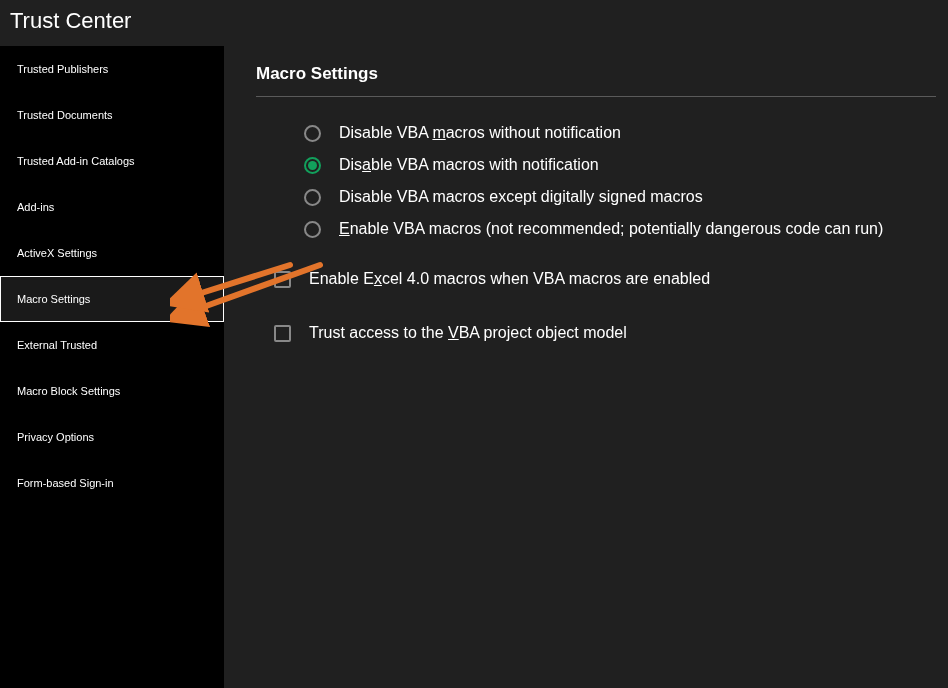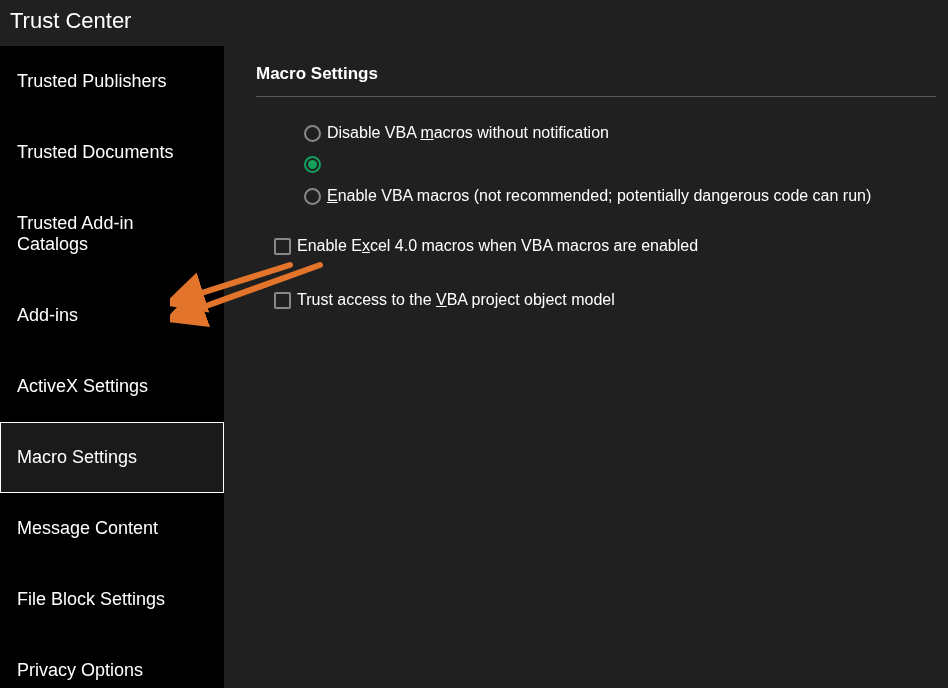--- a/index.html
+++ b/index.html
@@ -21,22 +21,22 @@
     .container {
       display: flex;
       height: calc(100% - 40px);
     }
     .sidebar {
       width: 224px;
       background: #000000;
       padding: 0;
     }
     .sidebar-item {
-      padding: 24px 16px;
-      font-size: 18px;
+      padding: 16px 16px;
+      font-size: 11px;
       color: #ffffff;
       cursor: default;
       border: 1px solid transparent;
     }
     .sidebar-item.selected {
       border: 1px solid #ffffff;
       background: #1a1a1a;
     }
     .main {
       flex: 1;
@@ -49,21 +49,21 @@
       padding-bottom: 12px;
       border-bottom: 1px solid #5a5a5a;
       margin-bottom: 20px;
     }
     .radio-group {
       margin-left: 48px;
     }
     .radio-row, .checkbox-row {
       display: flex;
       align-items: center;
-      gap: 6px;
+      gap: 18px;
       padding: 7px 0;
     }
     .radio {
       width: 17px;
       height: 17px;
       border-radius: 50%;
       flex-shrink: 0;
       position: relative;
     }
     .radio.unchecked {
@@ -115,43 +115,52 @@
 
 <div class="container">
 
   <div class="sidebar">
     <div class="sidebar-item">Trusted Publishers</div>
     <div class="sidebar-item">Trusted Documents</div>
     <div class="sidebar-item">Trusted Add-in Catalogs</div>
     <div class="sidebar-item">Add-ins</div>
     <div class="sidebar-item">ActiveX Settings</div>
     <div class="sidebar-item selected">Macro Settings</div>
-    <div class="sidebar-item">Message Content</div>
-    <div class="sidebar-item">File Block Settings</div>
+    <div class="sidebar-item">External Trusted</div>
+    <div class="sidebar-item">Macro Block Settings</div>
     <div class="sidebar-item">Privacy Options</div>
     <div class="sidebar-item">Form-based Sign-in</div>
   </div>
 
   <div class="main">
 
     <div class="section-title">Macro Settings</div>
 
     <div class="radio-group">
 
       <div class="radio-row">
         <div class="radio unchecked"></div>
         <span class="option-label">
           <span>Disable VBA </span><span class="underline">m</span><span>acros without notification</span>
         </span>
       </div>
 
       <div class="radio-row">
         <div class="radio checked"></div>
+        <span class="option-label">
+          <span>Dis</span><span class="underline">a</span><span>ble VBA macros with notification</span>
+        </span>
       </div>
 
+      <div class="radio-row">
+        <div class="radio unchecked"></div>
+        <span class="option-label">
+          <span>Disable VBA macros except di</span><span class="underline">g</span><span>itally signed macros</span>
+        </span>
+      </div>
 
       <div class="radio-row">
         <div class="radio unchecked"></div>
         <span class="option-label">
           <span></span><span class="underline">E</span><span>nable VBA macros (not recommended; potentially dangerous code can run)</span>
         </span>
       </div>
 
     </div>
 

